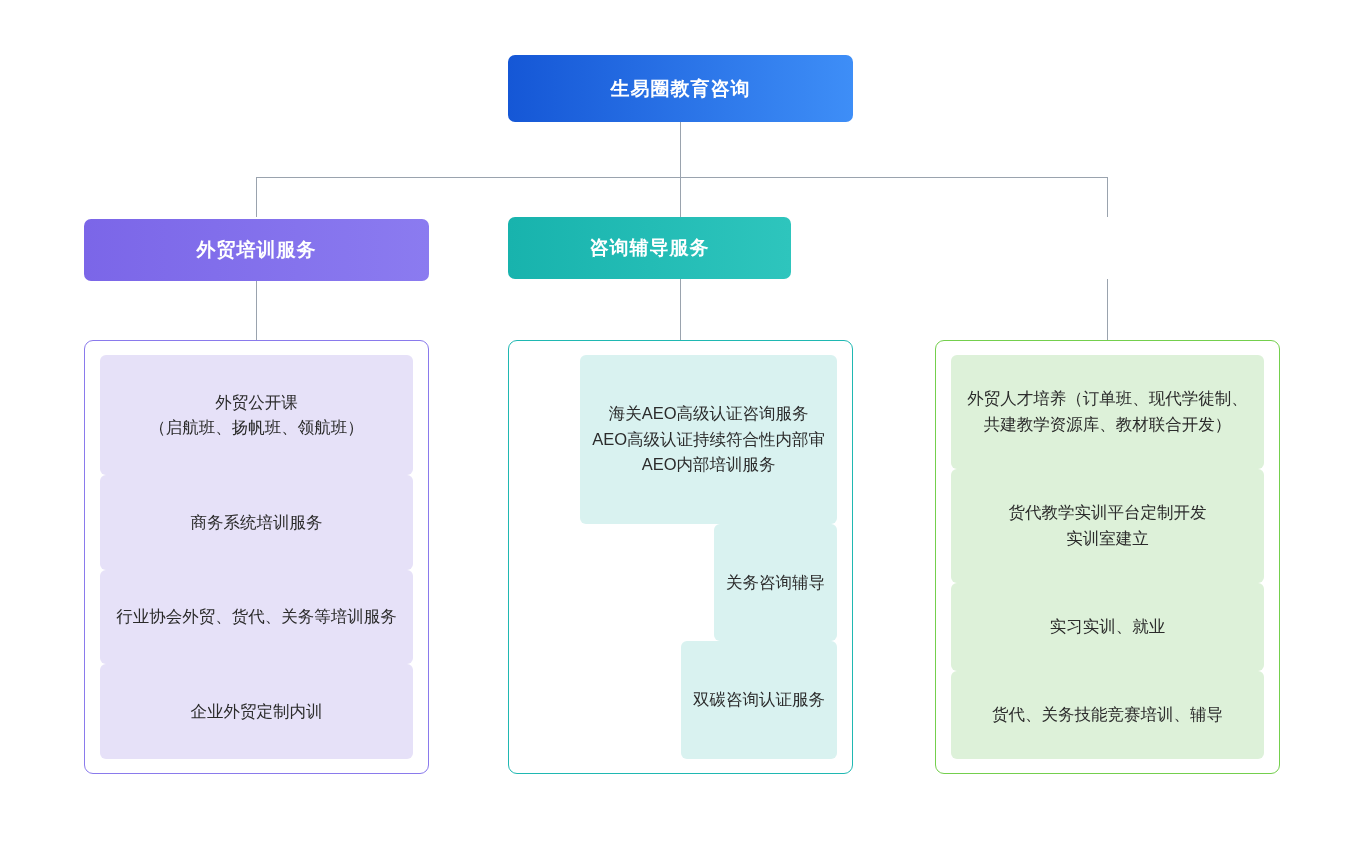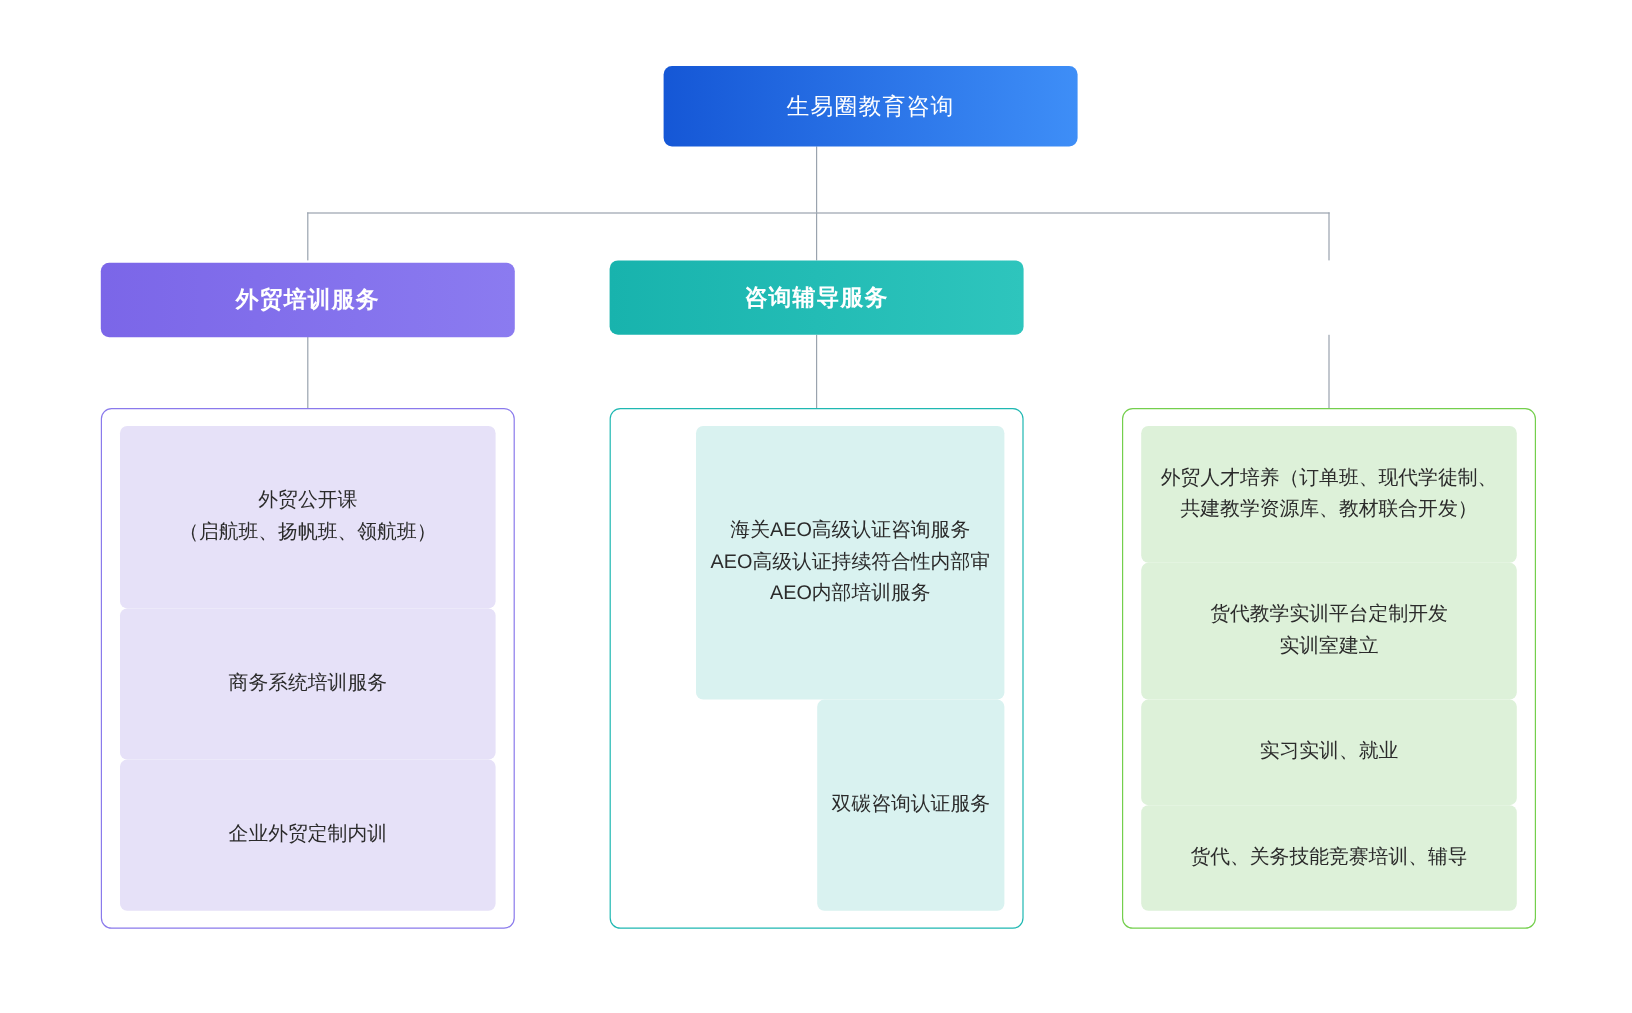--- a/index.html
+++ b/index.html
@@ -34,43 +34,42 @@
   .root-node {
     position: absolute;
     left: 508px;
     top: 55px;
     width: 345px;
     height: 67px;
     border-radius: 7px;
     background: linear-gradient(90deg, #1557d6 0%, #3e8ef7 100%);
     color: #ffffff;
     font-size: 19px;
-    font-weight: normal;
+    font-weight: bold;
     display: flex;
     align-items: center;
     justify-content: center;
     letter-spacing: 1px;
-    margin-left: 45px;
   }
 
   
   .branch-header {
     position: absolute;
     height: 62px;
     border-radius: 7px;
     color: #ffffff;
     font-size: 19px;
     font-weight: bold;
     display: flex;
     align-items: center;
     justify-content: center;
     letter-spacing: 1px;
   }
   .branch-header.b0 { left: 84px;  top: 219px; width: 345px; background: linear-gradient(90deg, #7b66e8 0%, #8b7bf0 100%); }
-  .branch-header.b1 { left: 508px; top: 217px; width: 345px; background: linear-gradient(90deg, #18b3ad 0%, #2ec5bd 100%); }
+  .branch-header.b1 { left: 508px; top: 217px; width: 283px; background: linear-gradient(90deg, #18b3ad 0%, #2ec5bd 100%); }
   .branch-header.b2 { left: 935px; top: 217px; width: 345px; background: linear-gradient(90deg, #6cc martin 0%, #7ed957 100%); }
   .branch-header.b2 { background: linear-gradient(90deg, #6ecb48 0%, #86d95f 100%); }
 
   
   .branch-body {
     position: absolute;
     border-radius: 9px;
     border: 1.5px solid #cccccc;
     background: #ffffff;
     box-sizing: border-box;
@@ -115,28 +114,30 @@
   <div class="conn v" style="left:680px; top:279px; height:61px;"></div>
   <div class="conn v" style="left:1107px; top:279px; height:61px;"></div>
 
   <div class="root-node">生易圈教育咨询</div>
 
   <div class="branch-header b0">外贸培训服务</div>
   <div class="branch-body b0">
     <div class="leaf">外贸公开课
 （启航班、扬帆班、领航班）</div>
     <div class="leaf">商务系统培训服务</div>
+    <div class="leaf">行业协会外贸、货代、关务等培训服务</div>
     <div class="leaf">企业外贸定制内训</div>
   </div>
 
   <div class="branch-header b1">咨询辅导服务</div>
   <div class="branch-body b1">
     <div class="leaf">海关AEO高级认证咨询服务
 AEO高级认证持续符合性内部审
 AEO内部培训服务</div>
+    <div class="leaf">关务咨询辅导</div>
     <div class="leaf">双碳咨询认证服务</div>
   </div>
 
   <div class="branch-body b2">
     <div class="leaf">外贸人才培养（订单班、现代学徒制、共建教学资源库、教材联合开发）</div>
     <div class="leaf">货代教学实训平台定制开发
 实训室建立</div>
     <div class="leaf">实习实训、就业</div>
     <div class="leaf">货代、关务技能竞赛培训、辅导</div>
   </div>

